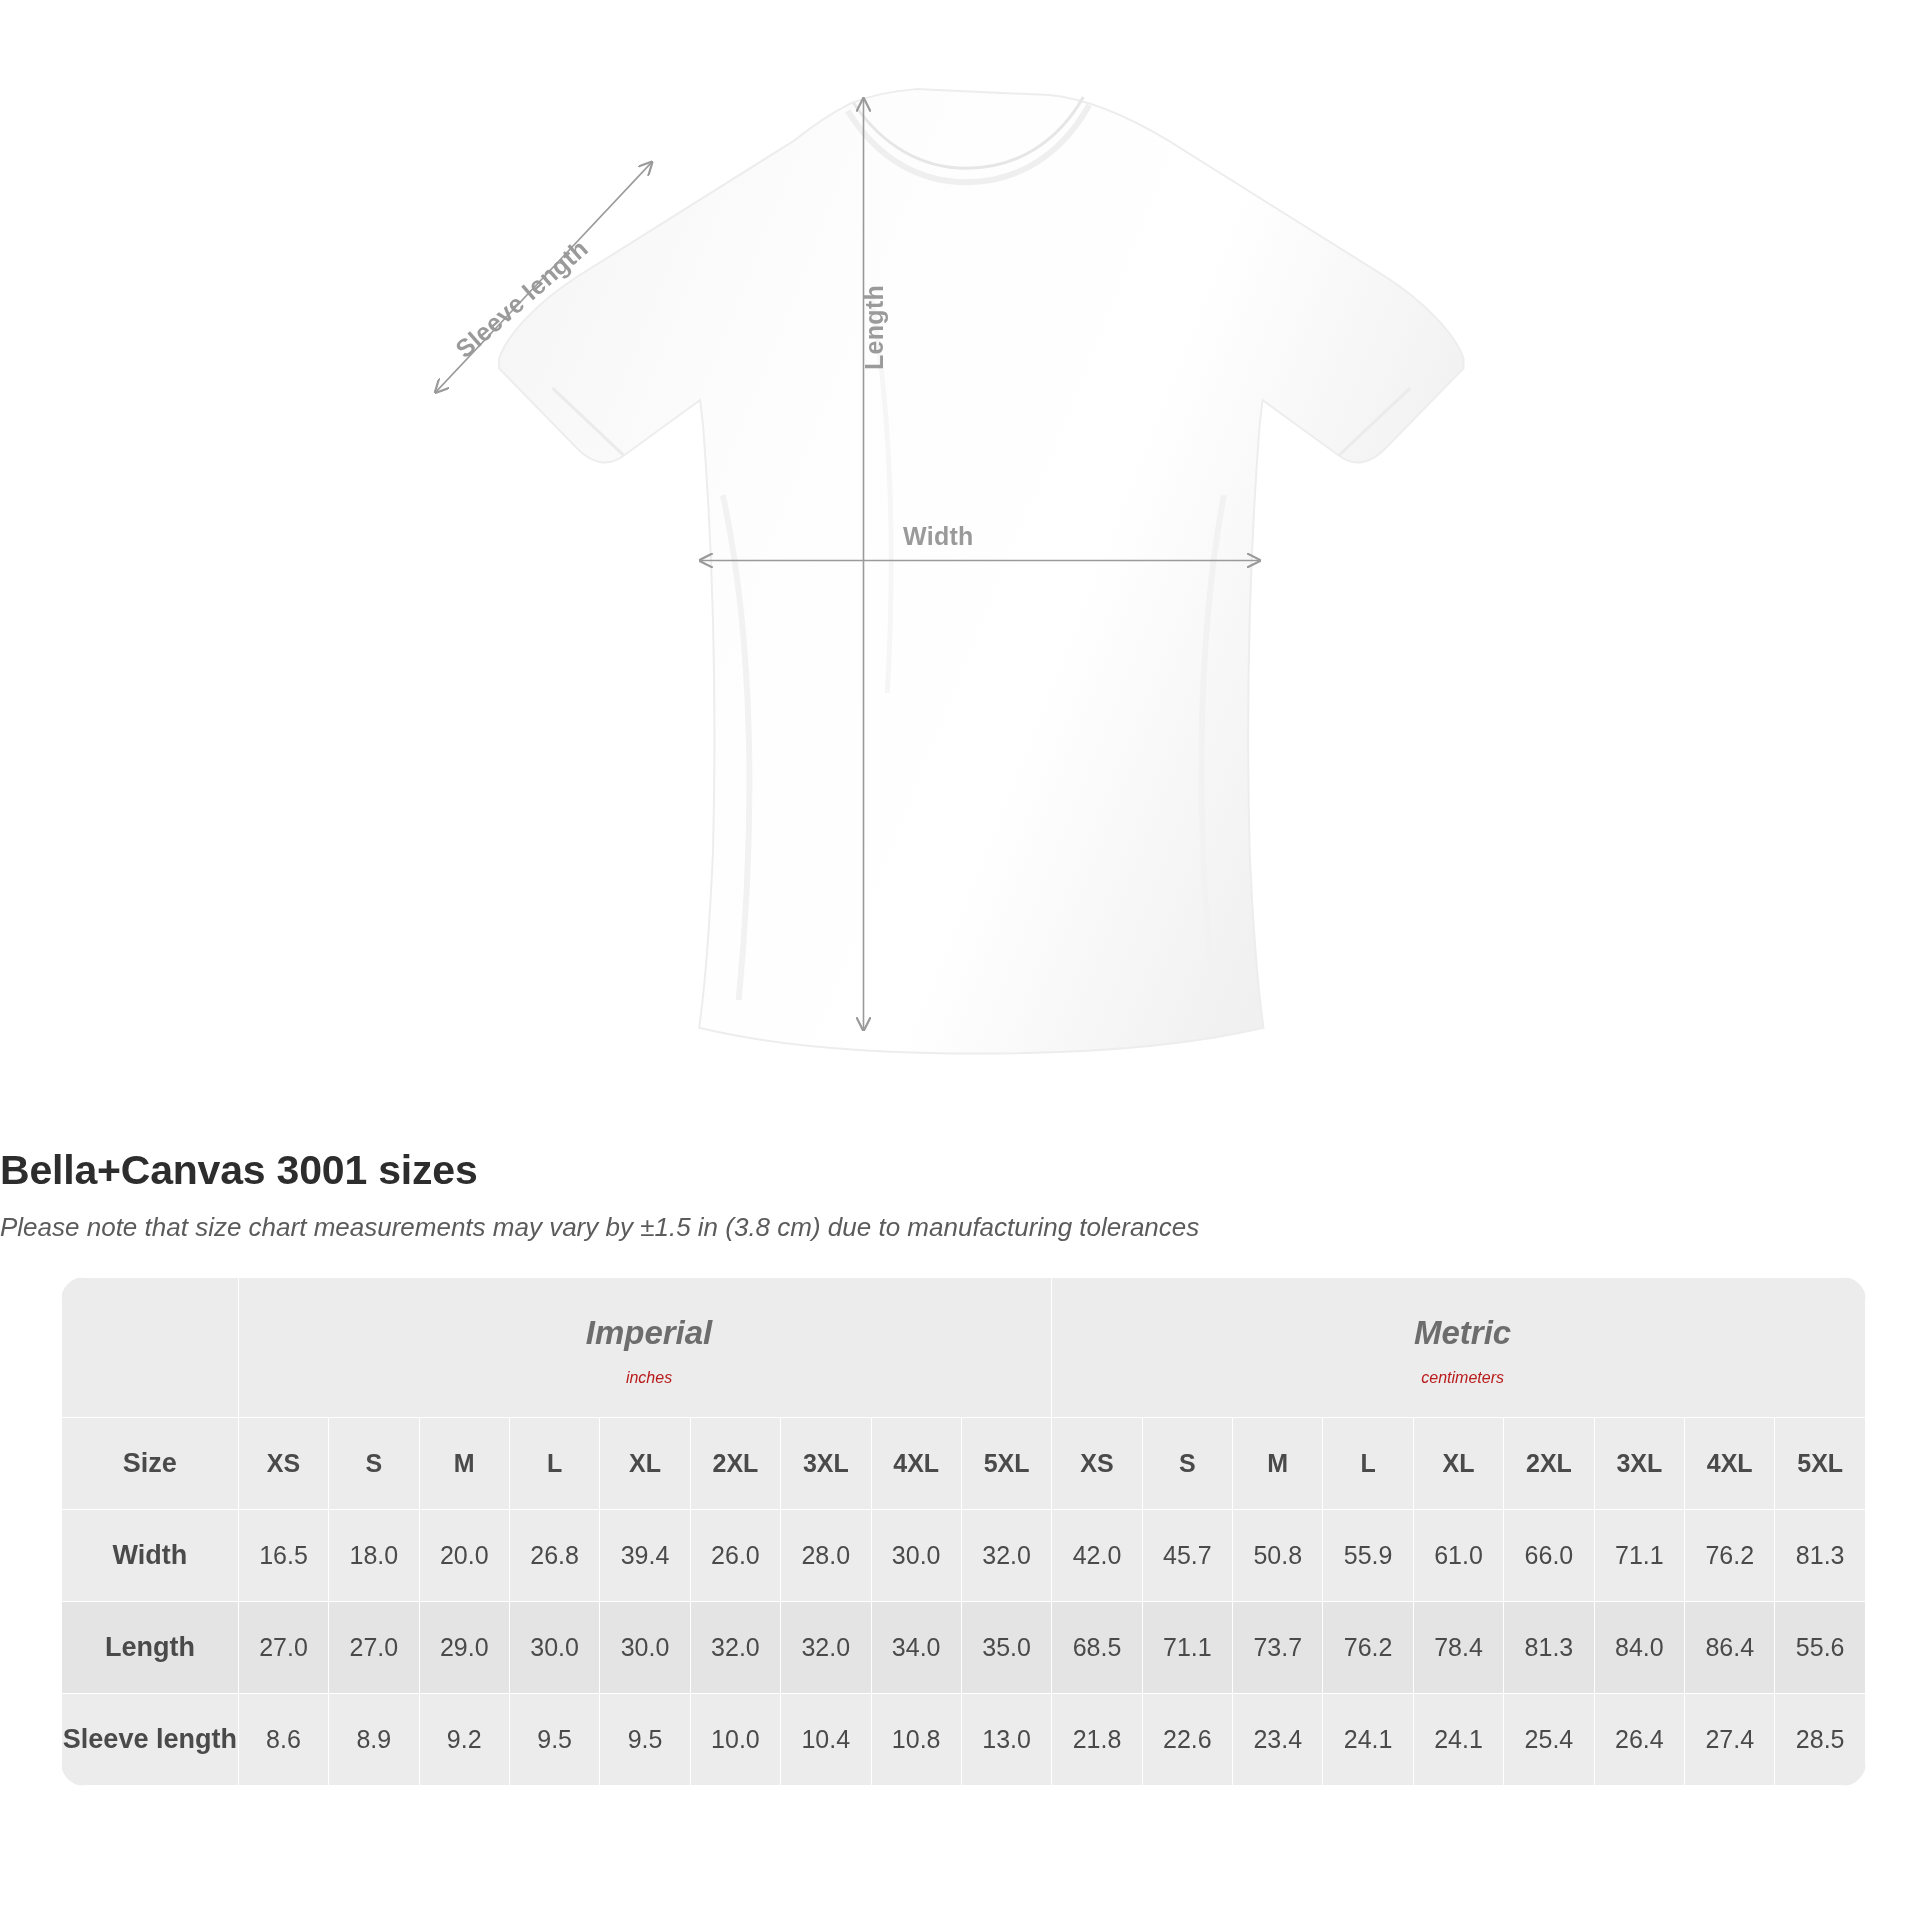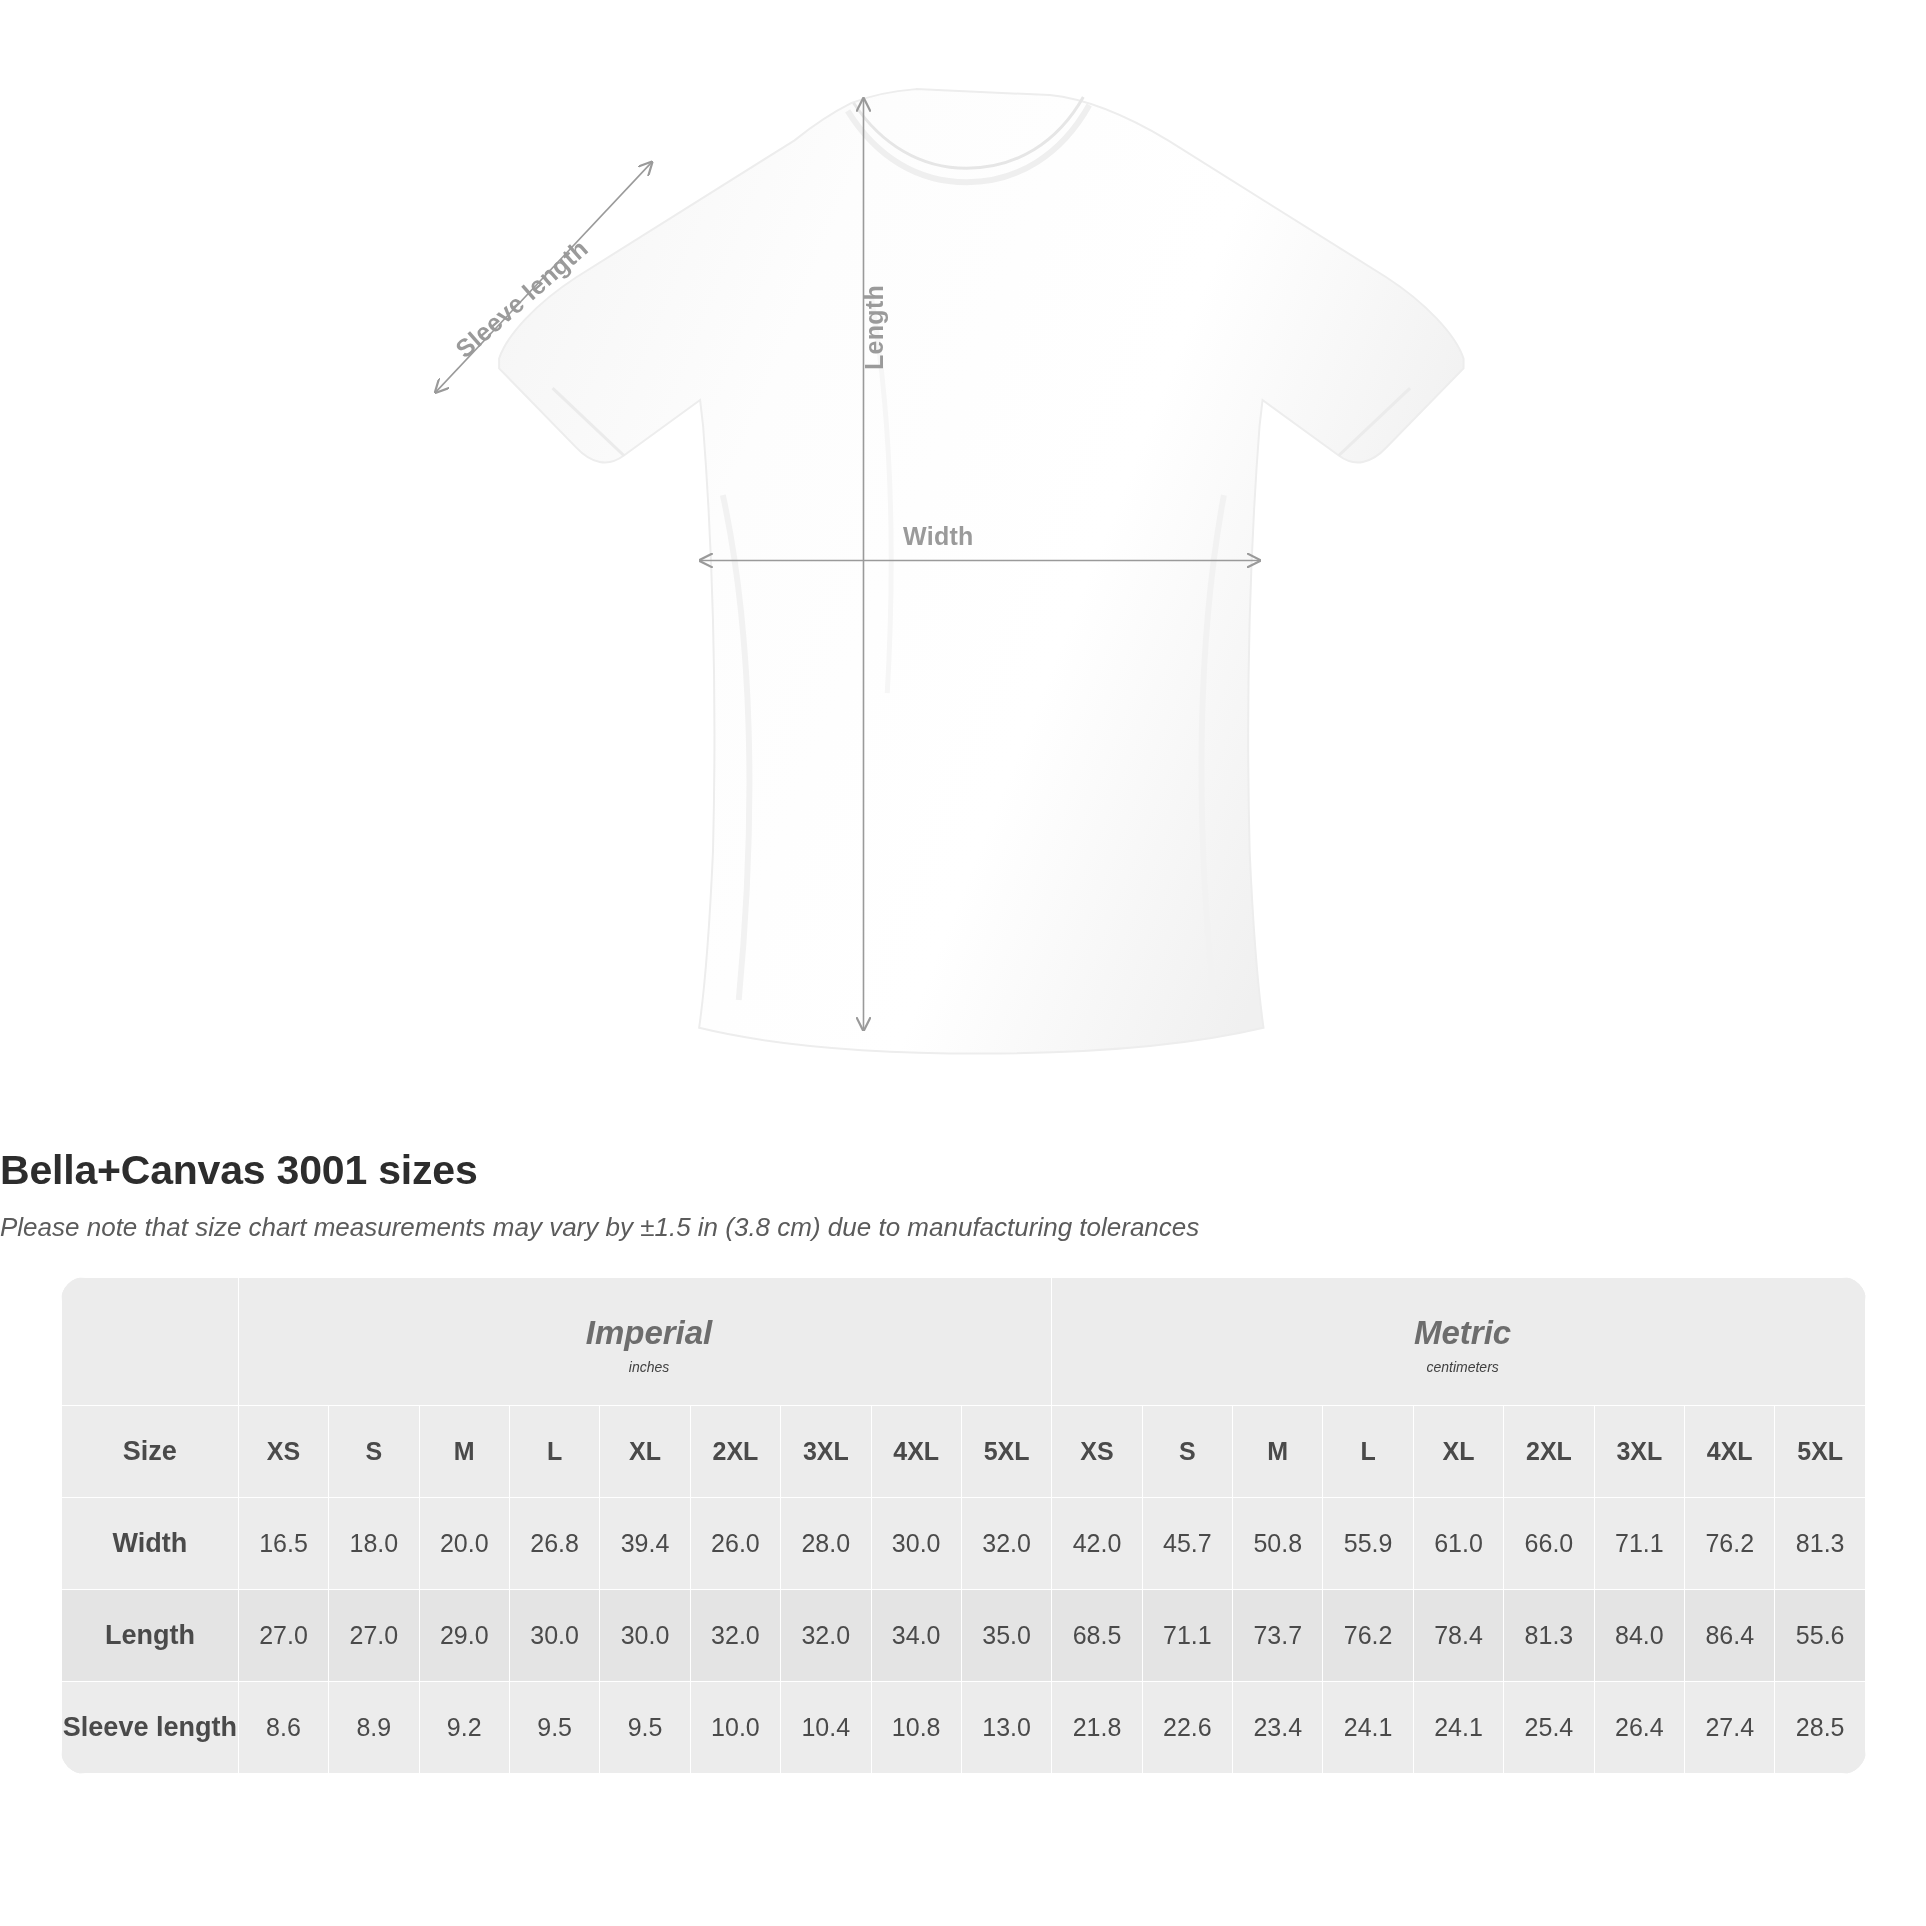--- a/index.html
+++ b/index.html
@@ -98,24 +98,24 @@
     background: #ececec;
   }
   .unit-name {
     font-size: 33px;
     font-weight: bold;
     font-style: italic;
     color: #6d6d6d;
     line-height: 1.25;
   }
   .unit-sub {
-    font-size: 14px;
+    font-size: 16px;
     font-style: italic;
-    color: #404040;
-    margin-top: 6px;
+    color: #b91c1c;
+    margin-top: 16px;
   }
   .size-row th {
     background: #ececec;
     font-weight: bold;
     color: #5a5a5a;
     padding: 30px 0;
     font-size: 26px;
     border-left: 1px solid #ffffff;
     border-right: 1px solid #ffffff;
     border-top: 1px solid #ffffff;

